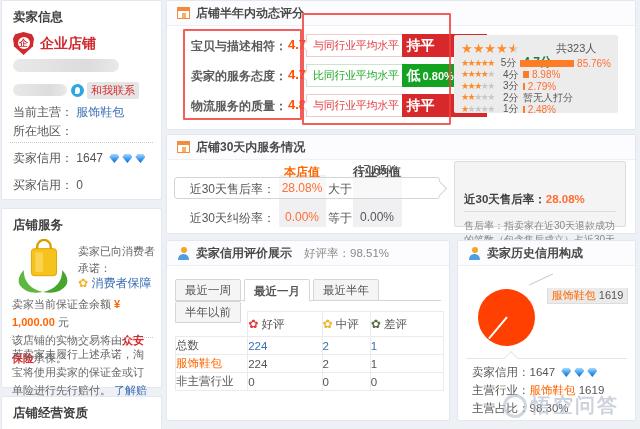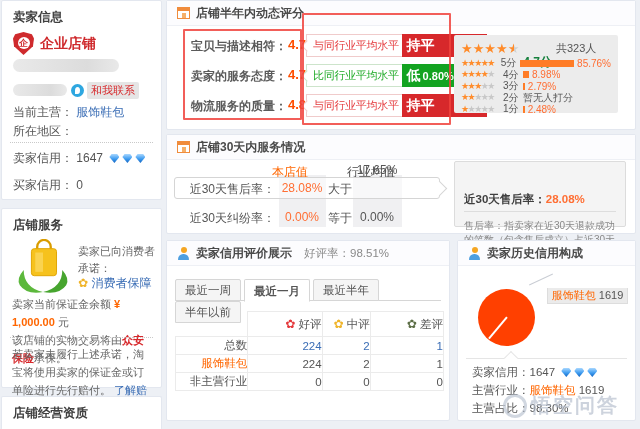--- a/index.html
+++ b/index.html
@@ -89,21 +89,21 @@
   .mini-stars .on { color:#ff8c2b; } .mini-stars .off { color:#c8c8c8; }
   .dist-label { width:20px; font-size:10px; color:#555; }
   .dist-bar { height:7px; background:#ff7c26; margin-right:3px; }
   .dist-pct { font-size:10px; color:#ff6e33; }
   .dist-pct.muted { color:#555; }
 
   
   #p2 { left:166px; top:134px; width:470px; height:100px; }
   .band { position:absolute; top:40px; height:52px; background:#f0f0f2; }
   #band1 { left:112px; width:47px; } #band2 { left:186px; width:49px; }
-  .col-head { position:absolute; top:29px; width:60px; text-align:left; font-weight:normal; font-size:12px; }
+  .col-head { position:absolute; top:29px; width:60px; text-align:center; font-weight:bold; font-size:12px; }
   #colStore { left:105px; color:#ff6600; } #colInd { left:180px; color:#4a4a4a; }
   .svc-label { position:absolute; left:6px; width:102px; text-align:right; color:#555; }
   .svc-store { position:absolute; left:105px; width:60px; text-align:center; color:#ff6e33; }
   .svc-rel   { position:absolute; left:159px; width:28px; text-align:center; color:#555; }
   .svc-ind   { position:absolute; left:180px; width:60px; text-align:center; color:#555; }
   .svc-callout { position:absolute; left:7px; top:42px; width:266px; height:22px; border:1px solid #d5d5d5;
                  border-radius:3px; background:rgba(255,255,255,.55); }
   .svc-callout::after { content:""; position:absolute; right:-6px; top:5px; width:10px; height:10px; background:#fff;
                         border-top:1px solid #d5d5d5; border-right:1px solid #d5d5d5; transform:rotate(45deg); }
   .tipbox { position:absolute; left:287px; top:26px; width:172px; height:66px; background:#f4f4f4;
@@ -113,21 +113,21 @@
   .tip-desc { margin-top:7px; font-size:10px; color:#888; line-height:1.4; }
 
   
   #p3 { left:166px; top:240px; width:284px; height:181px; }
   .rate { font-weight:normal; color:#8a8a8a; font-size:11.5px; margin-left:6px; }
   .tabs { position:absolute; left:8px; right:8px; top:37px; border-bottom:1px solid #d6d6d6; height:23px; }
   .tab { display:inline-block; padding:3px 9px 2px; margin-right:3px; border:1px solid #d6d6d6; background:#f5f5f5;
          color:#555; font-size:11.5px; cursor:pointer; position:relative; top:0; border-radius:2px 2px 0 0; }
   .tab.active { background:#fff; font-weight:bold; border-bottom-color:#fff; top:1px; padding-top:4px; }
   .rev-table { position:absolute; left:8px; top:70px; width:269px; border-collapse:collapse; font-size:11.5px; }
-  .rev-table td { border:1px solid #ebebeb; text-align:right; height:18px; color:#555;margin-top:36px; }
+  .rev-table td { border:1px solid #ebebeb; text-align:left; height:18px; color:#555;margin-top:36px; }
   .rev-table td.hdr { height:25px; }
   .rev-table td.noborder { border:none; background:transparent; }
   .rev-table .blue { color:#3a6db5; }
   .rev-table .cat { color:#ff6600; }
 
   
   #p4 { left:457px; top:240px; width:179px; height:181px; }
   .pie { position:absolute; left:20px; top:48px; width:57px; height:57px; border-radius:50%; background:#ff4000; }
   .pie::after { content:""; position:absolute; left:28px; top:28px; width:1.5px; height:28px; background:#fff;
                 transform-origin:top center; transform:rotate(40deg); }

